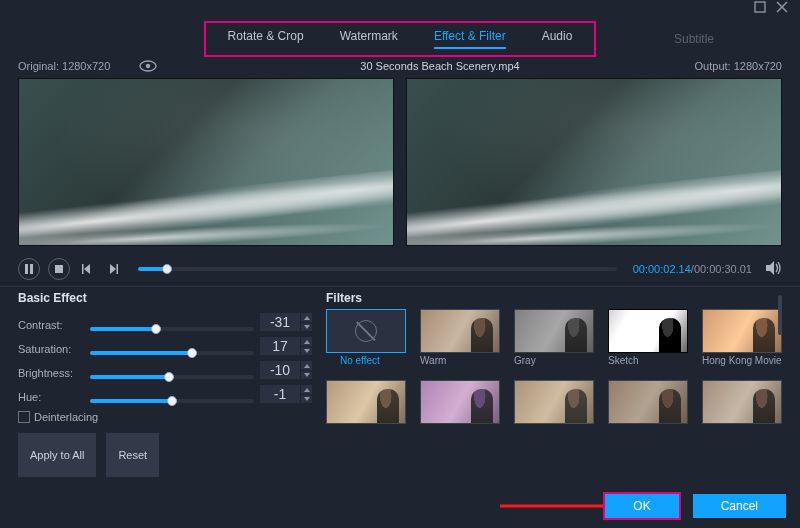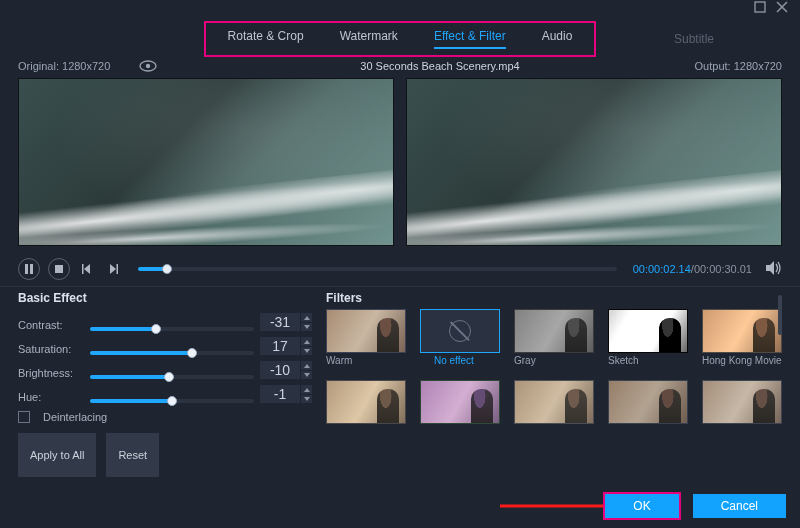--- a/index.html
+++ b/index.html
@@ -128,21 +128,21 @@
   .spin{
     display:flex; align-items:stretch;
   }
   .spin-val{
     width:40px; height:18px; background:#2a3140; display:flex; align-items:center; justify-content:center;
     color:#cbd2dc; font-size:14px;
   }
   .spin-btns{ display:flex; flex-direction:column;}
   .spin-btn{ width:12px; height:9px; background:#2a3140; display:flex; align-items:center; justify-content:center; border-left:1px solid #1b2230;}
   .spin-btn + .spin-btn{ border-top:1px solid #1b2230;}
-  .ck-row{ display:flex; align-items:flex-start; gap:13px; margin-top:2px; color:#aab2c0;}
+  .ck-row{ display:flex; align-items:flex-start; gap:4px; margin-top:2px; color:#aab2c0;}
   .ckbox{ width:12px;height:12px; border:1px solid #6b7484;}
   .btn-row{ display:flex; gap:10px; margin-top:4px;}
   .btn-gray{
     background:#323a49; color:#cbd2dc; padding:16px 12px; font-size:11px; cursor:pointer;
   }
 
   .filters-pane{
     flex:1; position:relative;
   }
   .filters-grid{
@@ -390,31 +390,31 @@
     <div class="btn-row">
       <div class="btn-gray">Apply to All</div>
       <div class="btn-gray">Reset</div>
     </div>
   </div>
 
   <div class="filters-pane">
     <div class="sect-title">Filters</div>
     <div class="filters-grid">
       <div class="filter-item">
-        <div class="filter-thumb">
-            <div class="fperson"></div>
-          </div>
-        <div class="filter-label">Warm</div>
-      </div>
-      <div class="filter-item">
         <div class="filter-thumb noeff">
             <div class="no-symbol"></div>
 
         </div>
         <div class="filter-label sel" style="margin-left:14px;">No effect</div>
+      </div>
+      <div class="filter-item">
+        <div class="filter-thumb">
+            <div class="fperson"></div>
+          </div>
+        <div class="filter-label">Warm</div>
       </div>
       <div class="filter-item">
         <div class="filter-thumb gray">
             <div class="fperson"></div>
           </div>
         <div class="filter-label">Gray</div>
       </div>
       <div class="filter-item">
         <div class="filter-thumb sketch">
             <div class="fperson"></div>

